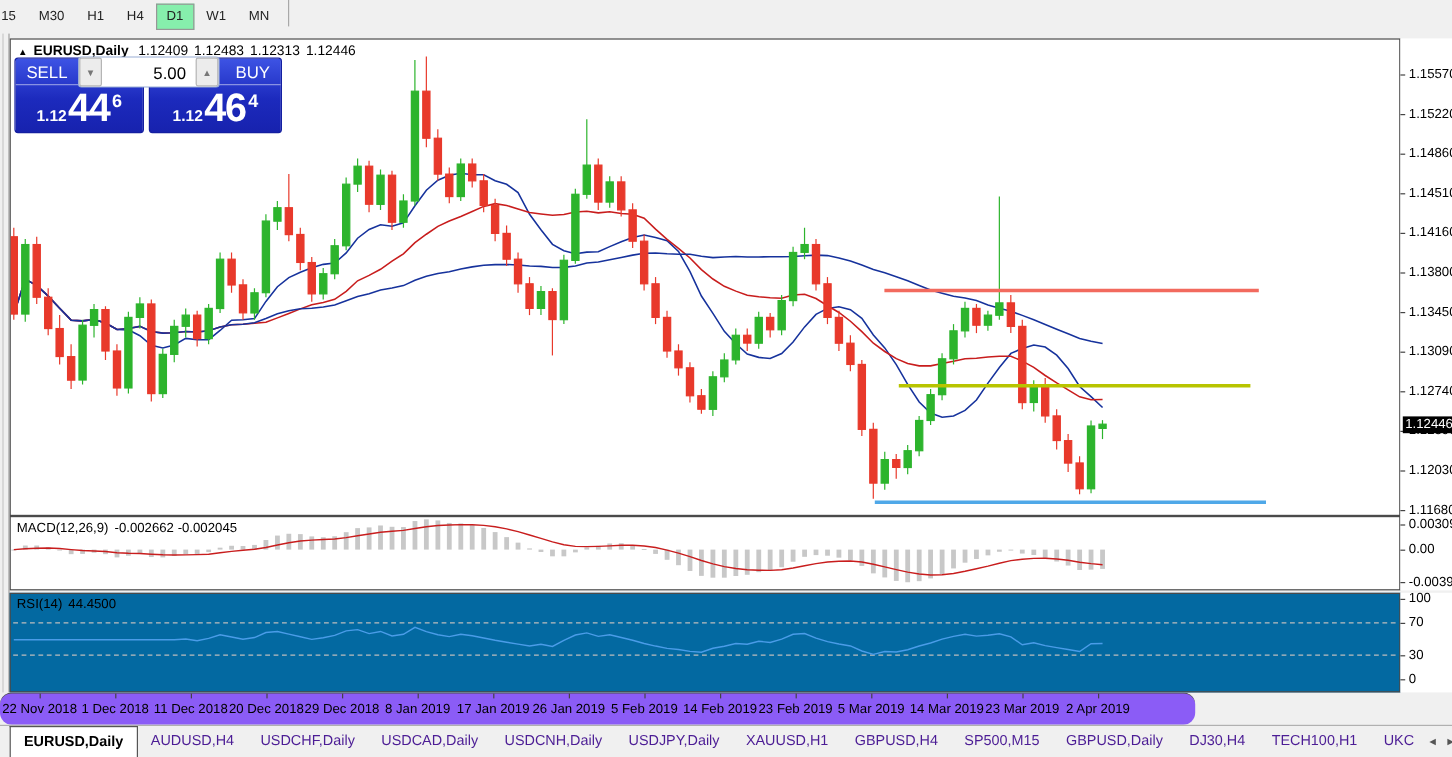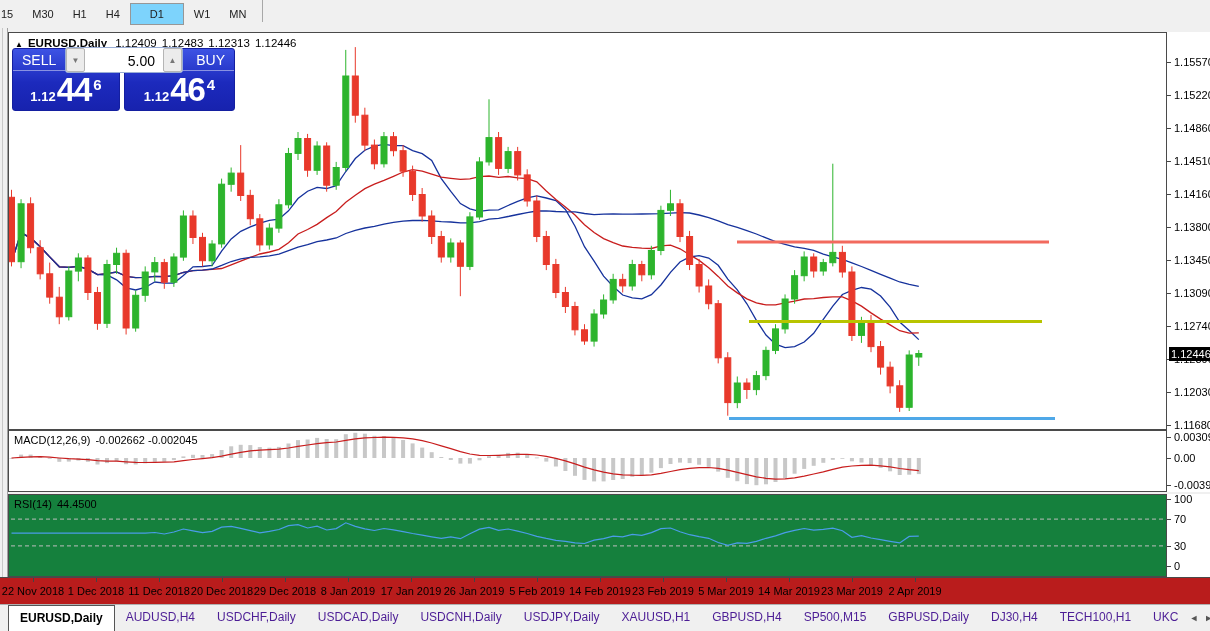--- a/index.html
+++ b/index.html
@@ -5,51 +5,51 @@
   * { box-sizing: border-box; margin: 0; padding: 0; }
   html,body { width:1210px; height:631px; overflow:hidden; }
   body { font-family: "Liberation Sans", sans-serif; background:#f0f0f0; position:relative; }
   .window { position:absolute; left:0; top:0; width:1210px; height:631px; background:#f0f0f0; overflow:hidden; }
 
   
   .toolbar { position:absolute; left:0; top:0; width:1210px; height:28px; background:#f0f0f0;
              display:flex; }
   .tf-btn { font-size:11px; color:#222; padding:5px 9px; margin-right:1px; white-space:nowrap; cursor:default; }
   .tf-btn.first { margin-left:-8px; }
-  .tf-btn.active { border:1px solid #979797; background:#7dd3fc; padding:4px 19px; }
+  .tf-btn.active { border:1px solid #979797; background:#86efac; padding:4px 8px; }
   .tf-sep { width:1px; height:22px; background:#a8a8a8; margin-left:6px; }
 
   
   .left-gutter { position:absolute; left:0; top:28px; width:8px; height:549px; background:#f0f0f0;
                  border-right:1px solid #a0a0a0; }
   .left-gutter:before { content:""; position:absolute; left:2px; top:0; width:1px; height:100%; background:#c8c8c8; }
 
   
   .main-chart { position:absolute; left:8px; top:32px; width:1159px; height:398px; background:#fff;
                 border:1px solid #4a4a4a; }
   .macd-panel { position:absolute; left:8px; top:430px; width:1159px; height:62px; background:#fff;
                 border:1px solid #4a4a4a; }
-  .rsi-panel  { position:absolute; left:8px; top:494px; width:1159px; height:83px; background:#15803d;
+  .rsi-panel  { position:absolute; left:8px; top:494px; width:1159px; height:83px; background:#0369a1;
                 border:1px solid #4a4a4a; }
   .panel-title { position:absolute; left:5px; top:3px; font-size:11px; color:#000; z-index:5; white-space:nowrap; }
   .panel-title span { margin-right:5px; }
 
   
   .axis-col { position:absolute; left:1167px; width:43px; background:#fff; font-size:11px; color:#000; }
   .axis-col .tick { position:absolute; left:0; width:4px; height:1px; background:#444; }
   .axis-col .lbl { position:absolute; left:7px; white-space:nowrap; }
   .price-axis { top:32px; height:398px; }
   .macd-axis  { top:430px; height:62px; }
   .rsi-axis   { top:494px; height:83px; }
   .cur-price-tag { position:absolute; left:2px; width:41px; height:14px; background:#000; color:#fff;
                    font-size:11px; line-height:14px; text-align:left; padding-left:2px; z-index:6; }
 
   
-  .date-axis { position:absolute; left:0; top:577px; width:1210px; height:27px; background:#b91c1c;
-               border-top:1px solid #4a4a4a; font-size:11px; color:#000; }
+  .date-axis { position:absolute; left:0; top:577px; width:996px; height:27px; background:#8b5cf6;
+               border-top:1px solid #4a4a4a; font-size:11px; color:#000;border-radius:10px; }
   .date-axis .dtick { position:absolute; top:0; width:1px; height:4px; background:#444; }
   .date-axis .dlbl { position:absolute; top:7px; transform:translateX(-50%); white-space:nowrap; }
 
   
   .tab-bar { position:absolute; left:0; top:604px; width:1210px; height:27px; background:#f0f0f0;
              border-top:1px solid #b0b0b0; display:flex; align-items:stretch; overflow:hidden; }
   .tab { font-size:12px; color:#4c1d95; padding:5px 11px 0 11px; white-space:nowrap; cursor:default; }
   .tab.active { background:#fff; color:#000; font-weight:bold; border:1px solid #555; border-bottom:none;
                 margin-left:8px; }
   .tab-div { width:1px; height:14px; background:#aaa; margin-top:6px; }

